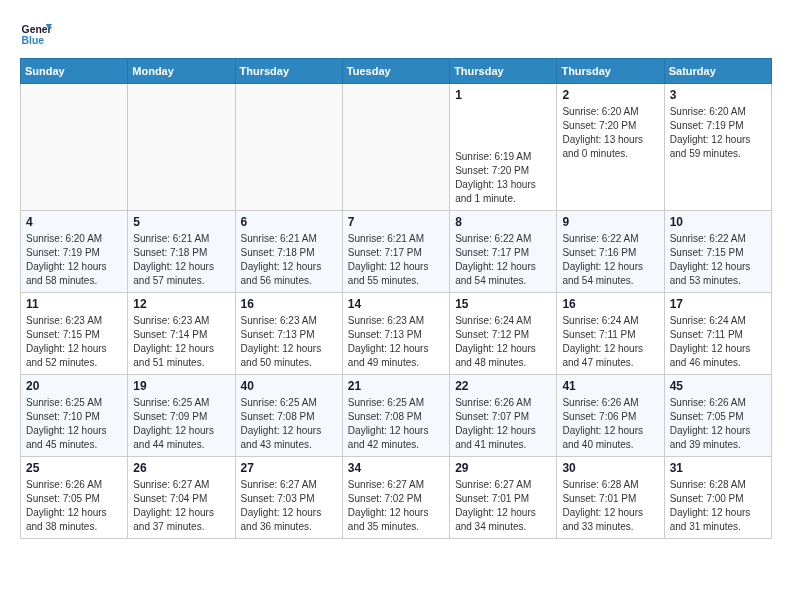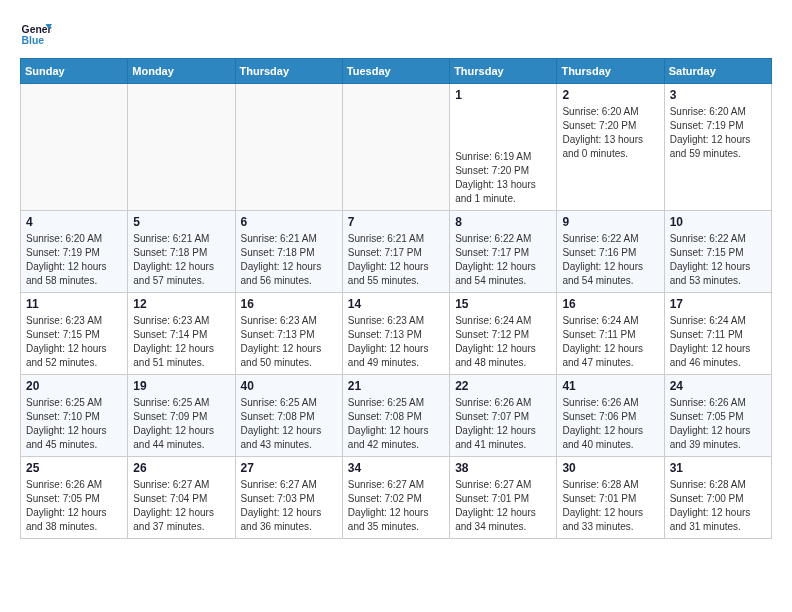--- a/index.html
+++ b/index.html
@@ -277,21 +277,21 @@
 and 41 minutes.</div>
         </td>
         <td>
           <span class="day-number">41</span>
           <div class="day-info" style="white-space: pre-line;">Sunrise: 6:26 AM
 Sunset: 7:06 PM
 Daylight: 12 hours
 and 40 minutes.</div>
         </td>
         <td>
-          <span class="day-number">24</span>
+          <span class="day-number">45</span>
           <div class="day-info" style="white-space: pre-line;">Sunrise: 6:26 AM
 Sunset: 7:05 PM
 Daylight: 12 hours
 and 39 minutes.</div>
         </td>
       </tr>
       <tr>
         <td>
           <span class="day-number">25</span>
           <div class="day-info" style="white-space: pre-line;">Sunrise: 6:26 AM
@@ -314,21 +314,21 @@
 and 36 minutes.</div>
         </td>
         <td>
           <span class="day-number">34</span>
           <div class="day-info" style="white-space: pre-line;">Sunrise: 6:27 AM
 Sunset: 7:02 PM
 Daylight: 12 hours
 and 35 minutes.</div>
         </td>
         <td>
-          <span class="day-number">38</span>
+          <span class="day-number">29</span>
           <div class="day-info" style="white-space: pre-line;">Sunrise: 6:27 AM
 Sunset: 7:01 PM
 Daylight: 12 hours
 and 34 minutes.</div>
         </td>
         <td>
           <span class="day-number">30</span>
           <div class="day-info" style="white-space: pre-line;">Sunrise: 6:28 AM
 Sunset: 7:01 PM
 Daylight: 12 hours

